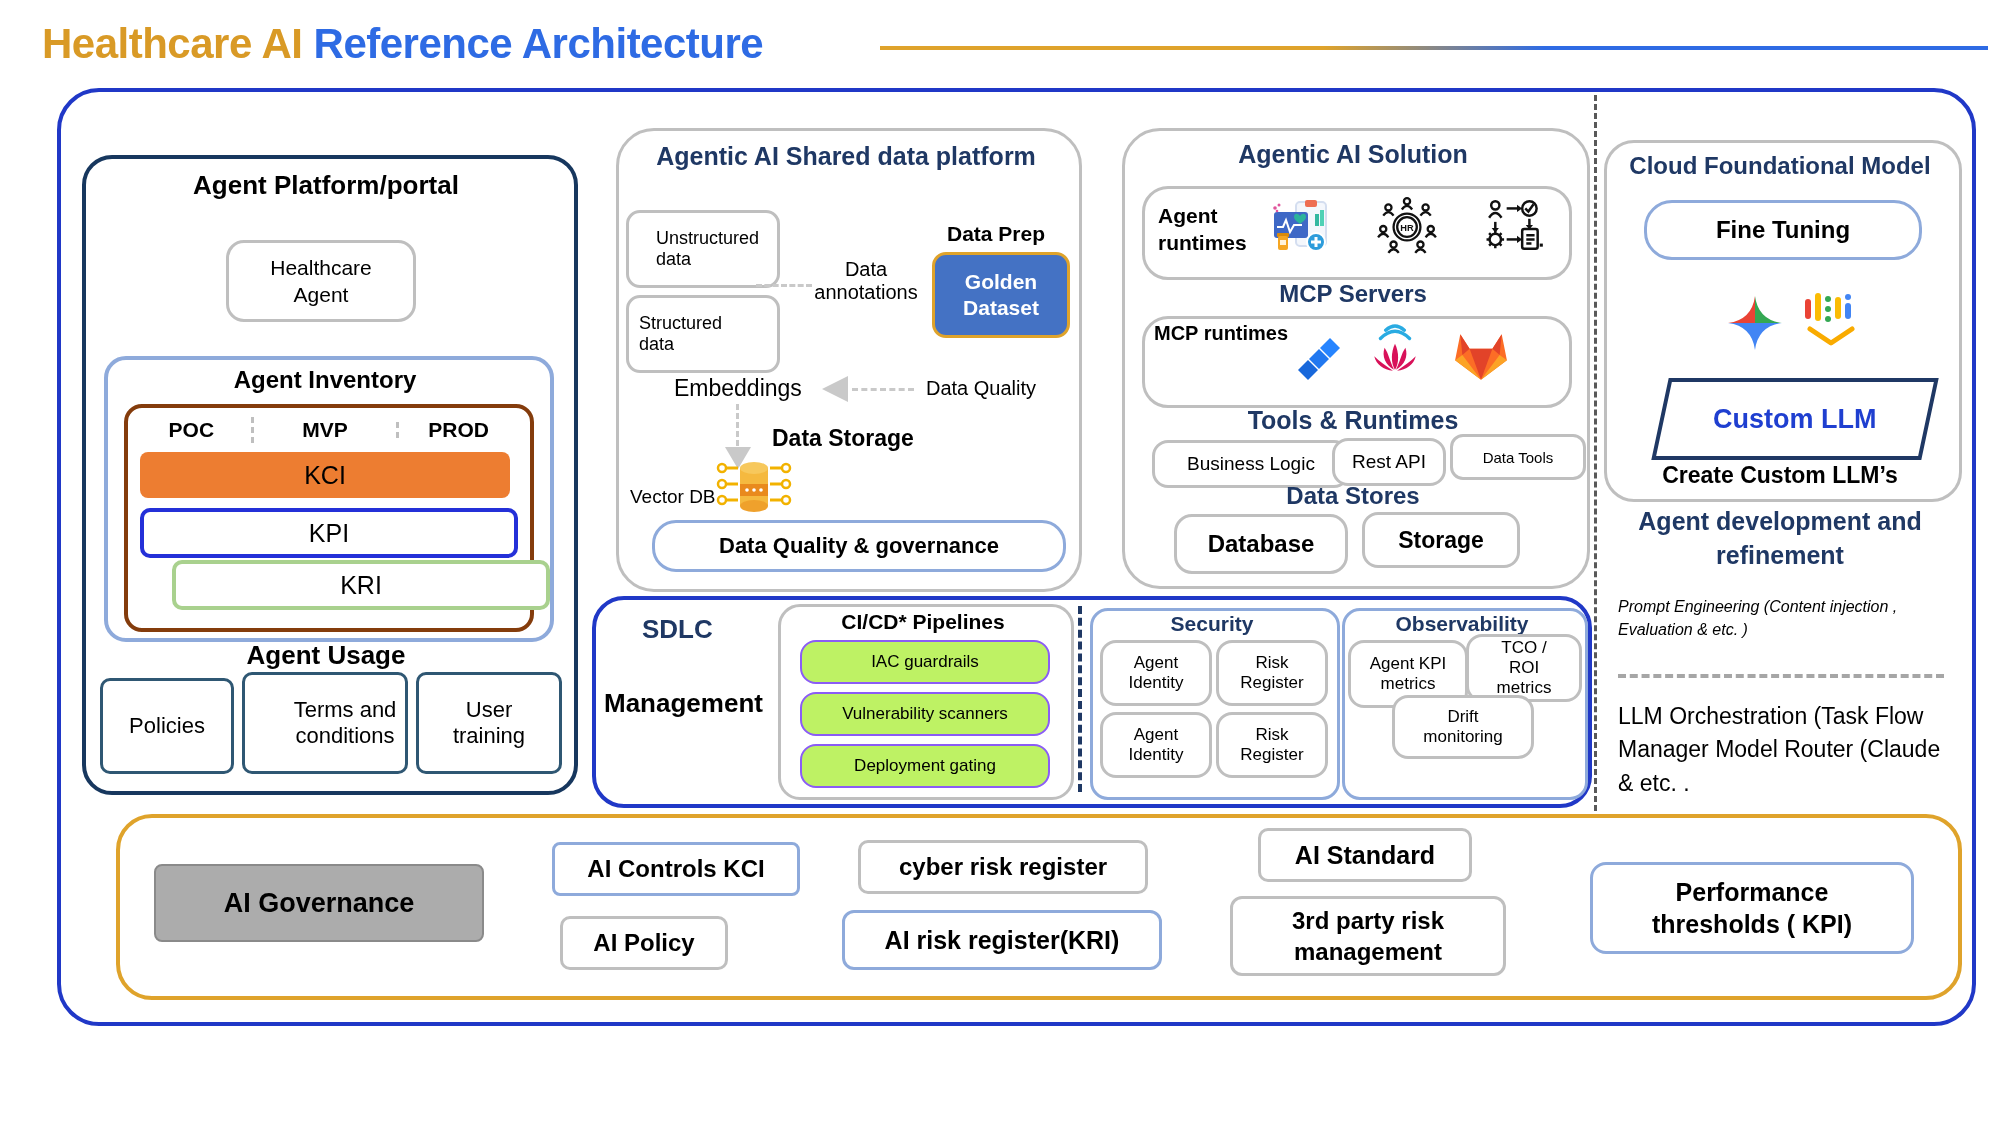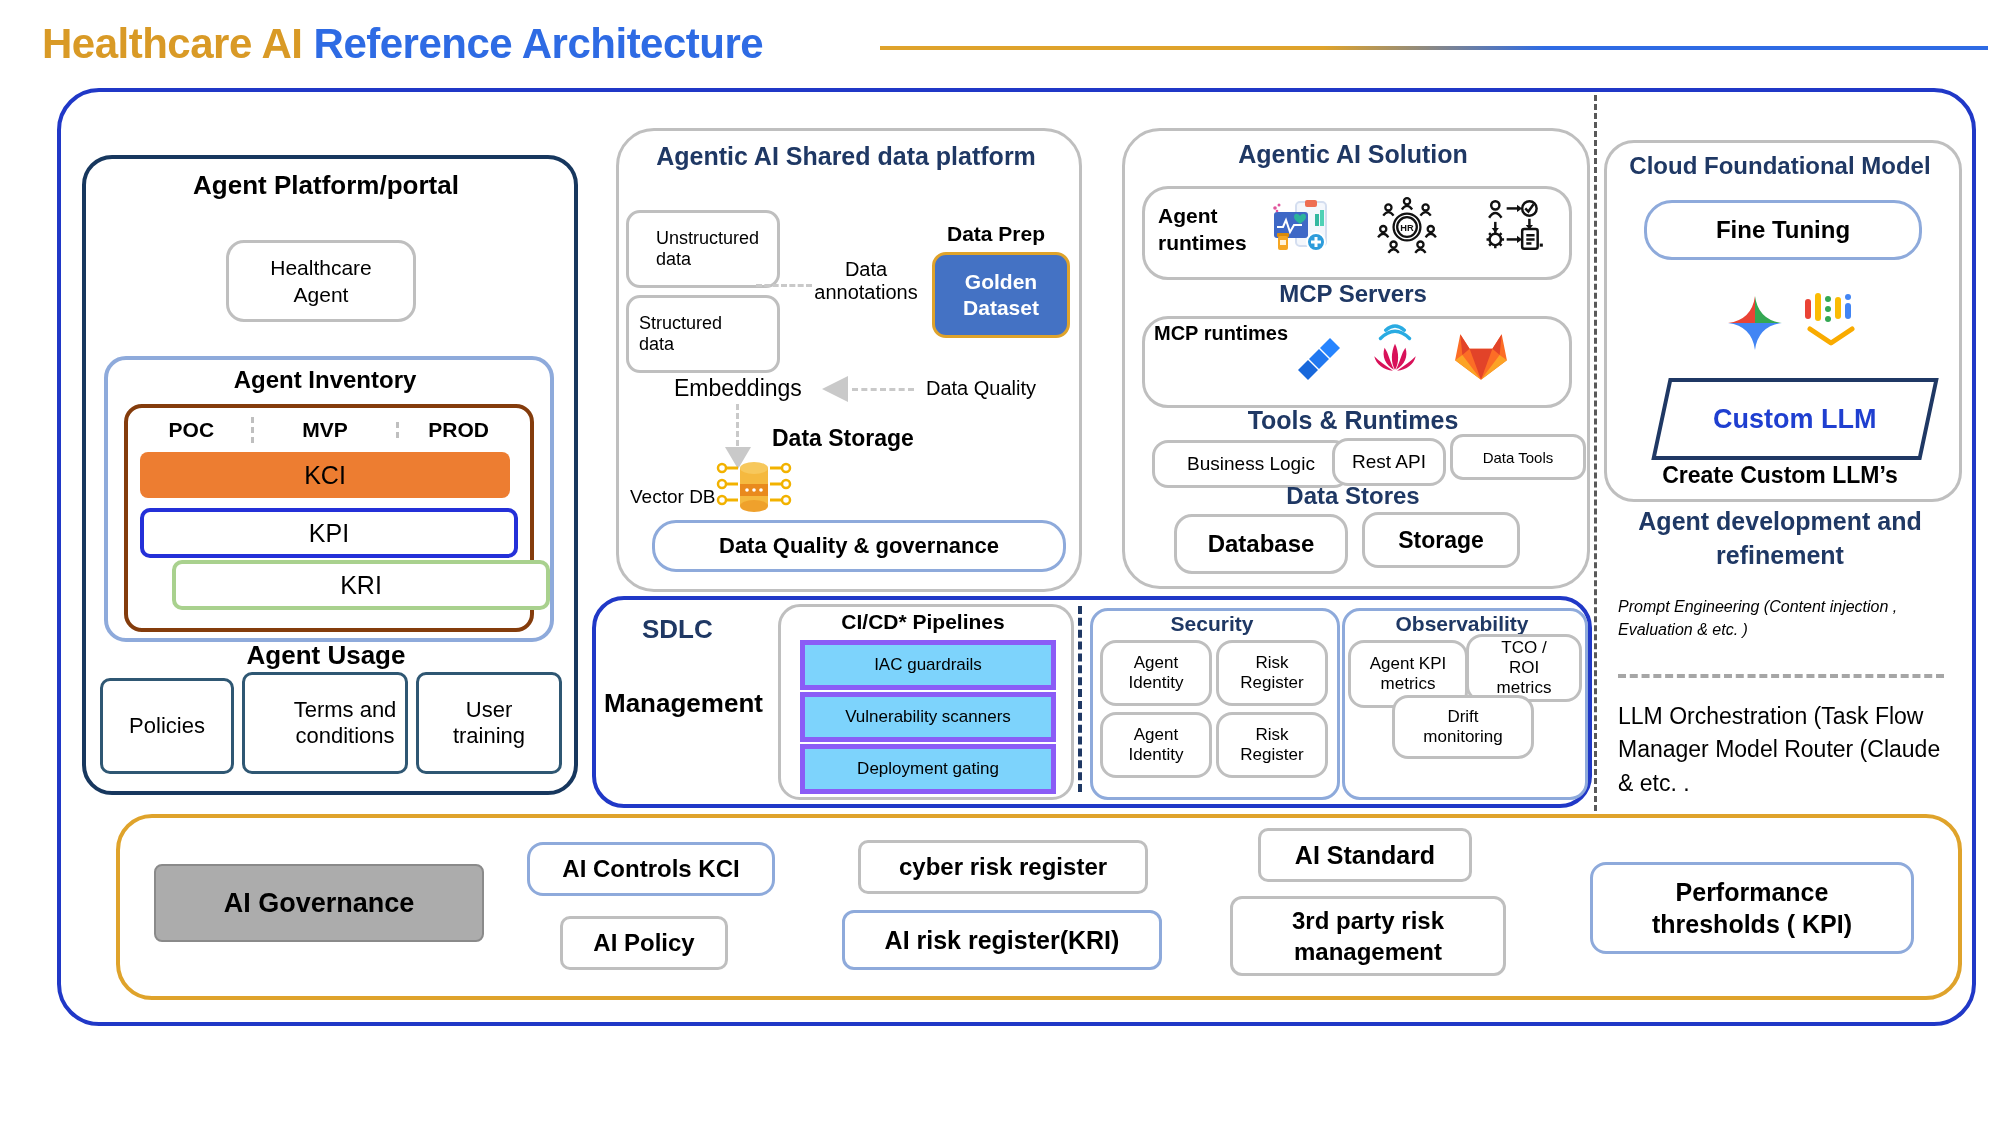--- a/index.html
+++ b/index.html
@@ -8,21 +8,21 @@
   .abs{position:absolute}
   .center{display:flex;align-items:center;justify-content:center;text-align:center}
   .bold{font-weight:bold}
   .navy{color:#1F3864}
   .box{background:#fff}
   .outer-main{border:4px solid #2038C7;border-radius:42px}
   .platform-box{border:4px solid #17375E;border-radius:30px}
   .graybox{border:3px solid #BFBFBF;border-radius:20px;background:#fff}
   .lbluebox{border:3px solid #8EAADB;border-radius:20px;background:#fff}
   .tealbox{border:3px solid #2F5773;border-radius:10px;background:#fff}
-  .purplebox{border:5px solid #8b5cf6;border-radius:0;background:#7dd3fc}
+  .purplebox{border:2px solid #8b5cf6;border-radius:16px;background:#bef264}
   .brownbox{border:4px solid #843C0C;border-radius:18px;background:#fff}
   .goldbox{border:4px solid #DFA32B;border-radius:36px}
   .sdlcbox{border:4px solid #2038C7;border-radius:32px}
   .vdash-navy{border-left:4px dashed #1F3864}
   .vdash-gray{border-left:3px dashed #595959}
   .hdash-gray{border-top:4px dashed #A6A6A6}
   .stage-sep{border-left:3px dashed #BFBFBF;height:26px}
   .arrow-left{width:0;height:0;border-top:13px solid transparent;border-bottom:13px solid transparent;border-right:26px solid #C9C9C9}
   .arrow-down{width:0;height:0;border-left:13px solid transparent;border-right:13px solid transparent;border-top:22px solid #C9C9C9}
   .dash-h{border-top:3px dashed #C9C9C9}
@@ -301,21 +301,21 @@
   </div>
 <div class="abs graybox center" style="left:1466px;top:634px;width:110px;height:62px;border-radius:16px;font-size:17px;">
     <span style="width:78px;">TCO / ROI metrics</span>
   </div>
 <div class="abs graybox center" style="left:1392px;top:695px;width:136px;height:58px;border-radius:16px;font-size:17px;">
     <span style="width:90px;">Drift monitoring</span>
   </div>
 
 <div class="abs goldbox" style="left:116px;top:814px;width:1838px;height:178px;"></div>
 <div class="abs center bold" style="left:154px;top:864px;width:326px;height:74px;background:#ACACAC;border:2px solid #8A8A8A;border-radius:8px;font-size:27px;">AI Governance</div>
-<div class="abs lbluebox center bold" style="left:527px;top:842px;width:242px;height:48px;border-radius:16px;font-size:24px;">AI Controls KCI</div>
+<div class="abs lbluebox center bold" style="left:552px;top:842px;width:242px;height:48px;border-radius:8px;font-size:24px;">AI Controls KCI</div>
 <div class="abs graybox center bold" style="left:560px;top:916px;width:162px;height:48px;border-radius:10px;font-size:24px;">AI Policy</div>
 <div class="abs graybox center bold" style="left:858px;top:840px;width:284px;height:48px;border-radius:10px;font-size:24px;">cyber risk register</div>
 <div class="abs lbluebox center bold" style="left:842px;top:910px;width:314px;height:54px;border-radius:12px;font-size:25px;">AI risk register(KRI)</div>
 <div class="abs graybox center bold" style="left:1258px;top:828px;width:208px;height:48px;border-radius:10px;font-size:25px;">AI Standard</div>
 <div class="abs graybox center bold" style="left:1230px;top:896px;width:270px;height:74px;border-radius:12px;font-size:24px;line-height:1.3;">
   <span style="width:220px;">3rd party risk management</span>
 </div>
 <div class="abs lbluebox center bold" style="left:1590px;top:862px;width:318px;height:86px;border-radius:16px;font-size:25px;line-height:1.3;">
   <span style="width:250px;">Performance thresholds ( KPI)</span>
 </div>

